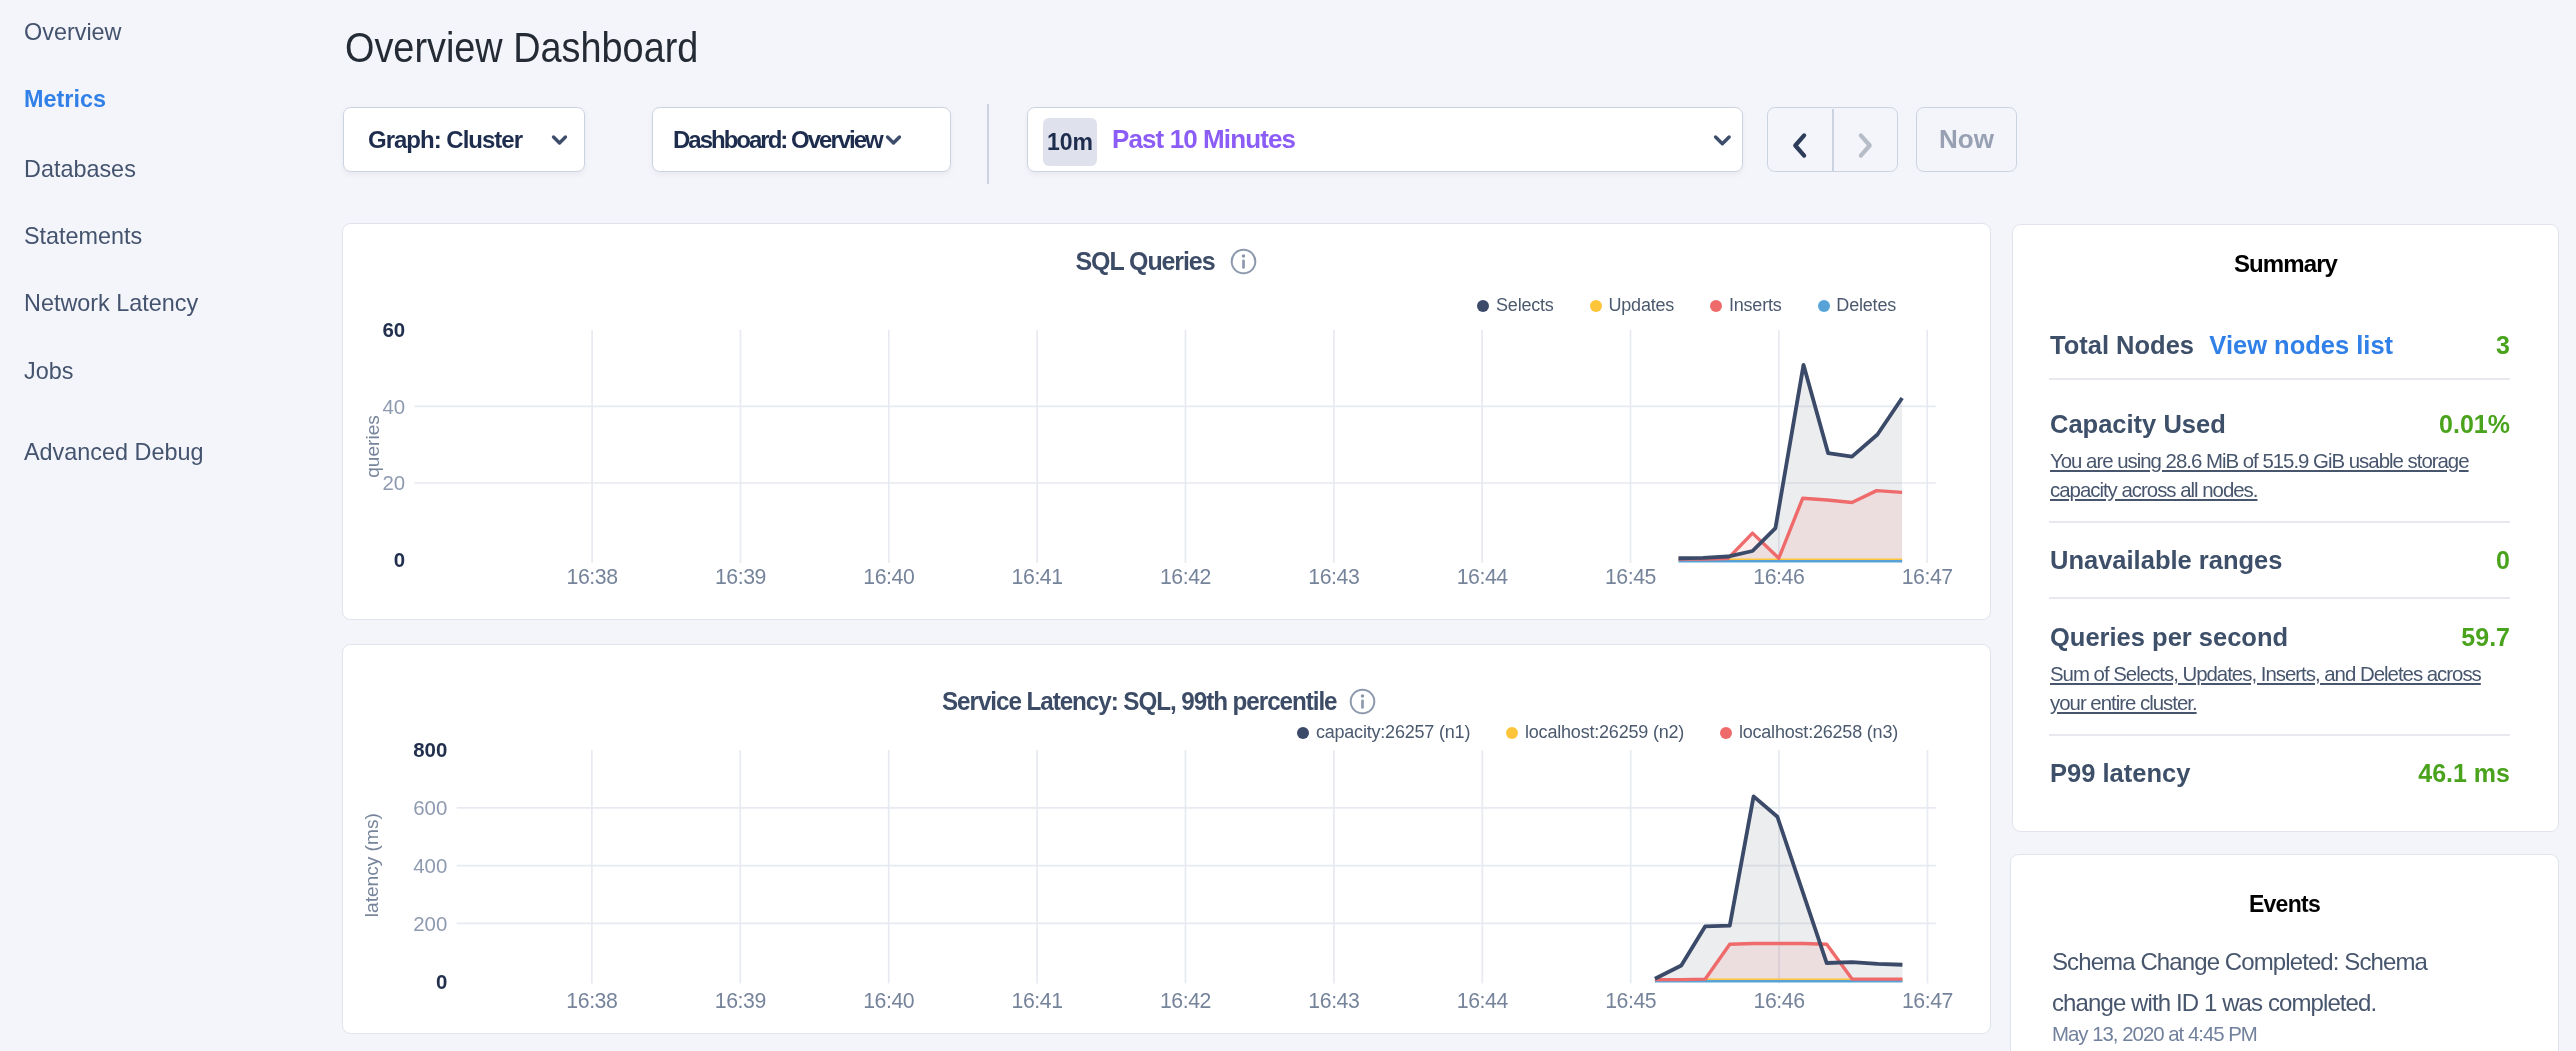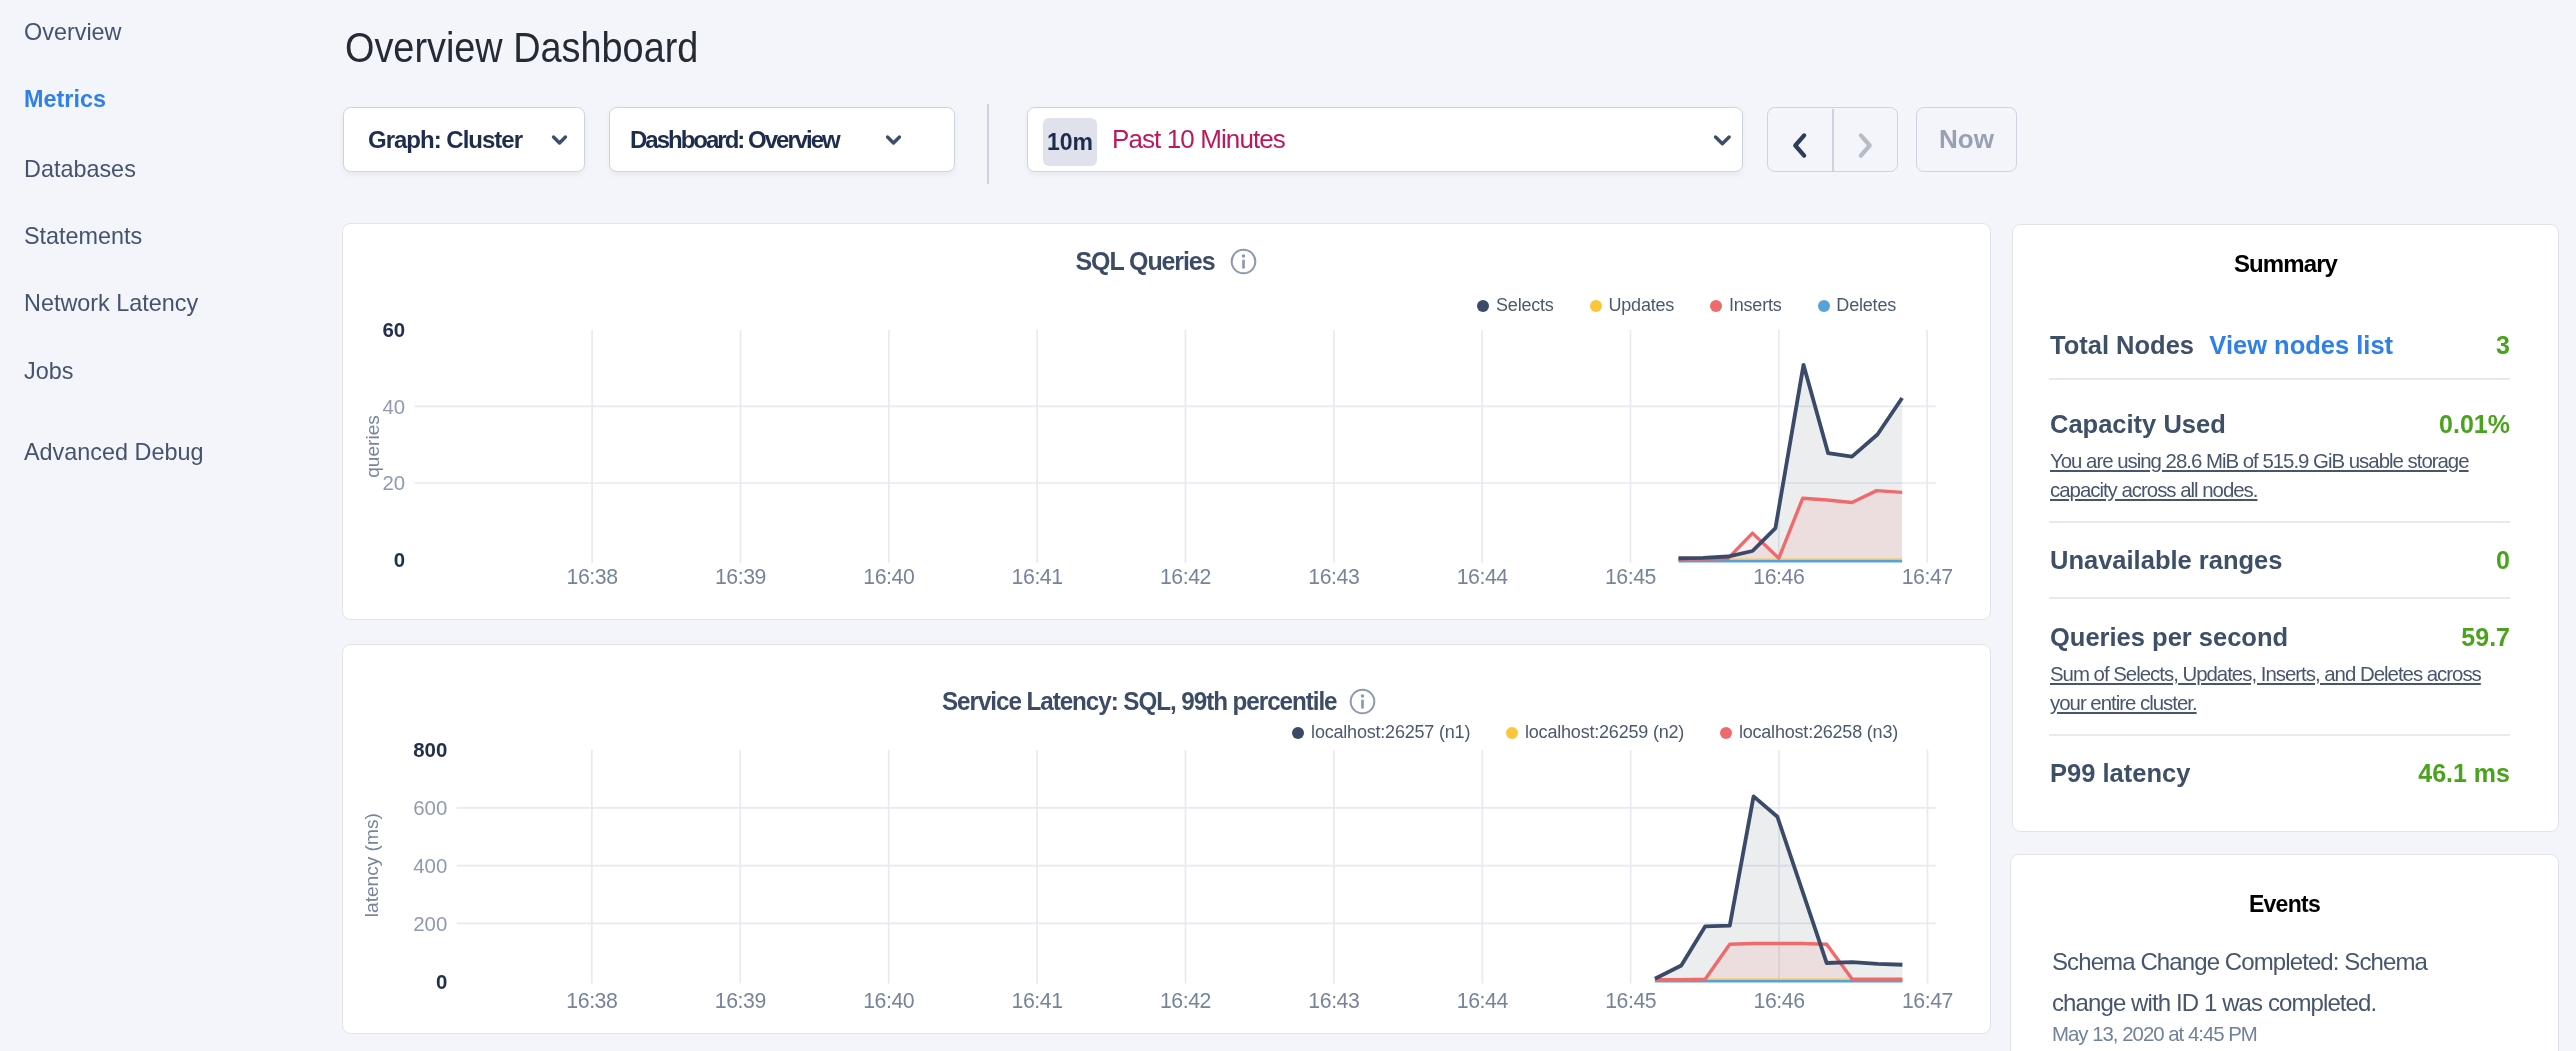--- a/index.html
+++ b/index.html
@@ -38,34 +38,34 @@
 
 <div class="abs" style="left:345px;top:26px;font-size:43px;line-height:43px;color:#242b35;transform:scaleX(0.88);transform-origin:left">Overview Dashboard</div>
 
 <div class="ddbox" style="left:343px;width:242px;padding-left:24px">
     <span class="ddtxt">Graph: Cluster</span>
   </div>
 <svg class="chev" style="left:551px;top:134px" width="17" height="12" viewBox="0 0 20 14">
   <polyline points="3,3.5 10,10.5 17,3.5" fill="none" stroke="#3d4d6b" stroke-width="4" stroke-linecap="round" stroke-linejoin="round"></polyline>
   </svg>
 
-<div class="ddbox" style="left:609px;width:346px;padding-left:20px">
+<div class="ddbox" style="left:652px;width:299px;padding-left:20px">
     <span class="ddtxt" style="letter-spacing:-2px">Dashboard: Overview</span>
   </div>
 <svg class="chev" style="left:885px;top:134px" width="17" height="12" viewBox="0 0 20 14">
   <polyline points="3,3.5 10,10.5 17,3.5" fill="none" stroke="#3d4d6b" stroke-width="4" stroke-linecap="round" stroke-linejoin="round"></polyline>
   </svg>
 
 <div class="abs" style="left:987px;top:104px;width:1.7px;height:80px;background:#ccd2de"></div>
 
 <div class="ddbox" style="left:1027px;width:716px"></div>
 <div class="abs" style="left:1043px;top:118px;width:54px;height:48px;background:#dfe2ec;border-radius:6px;
   display:flex;align-items:center;justify-content:center;font-size:23px;font-weight:bold;color:#1e2d4d">10m</div>
 <div class="abs" style="left:1112px;top:107px;height:65px;display:flex;align-items:center">
-  <span style="font-size:26px;font-weight:normal;color:#be185d;letter-spacing:-0.9px">Past 10 Minutes</span>
+  <span style="font-size:26px;font-weight:bold;color:#8b5cf6;letter-spacing:-0.9px">Past 10 Minutes</span>
   </div>
 <svg class="chev" style="left:1713px;top:134px" width="18.7" height="12.8" viewBox="0 0 22 15">
   <polyline points="3,3.5 11,11.5 19,3.5" fill="none" stroke="#3d4d6b" stroke-width="4" stroke-linecap="round" stroke-linejoin="round"></polyline>
   </svg>
 
 <div class="ddbox" style="left:1767px;width:131px;background:transparent;box-shadow:none"></div>
 <div class="abs" style="left:1832px;top:109px;width:1.7px;height:62px;background:#ccd3e0"></div>
 <svg class="chev" style="left:1791px;top:132px" width="17" height="27" viewBox="0 0 20 32">
   <polyline points="15.5,4 5,16 15.5,28" fill="none" stroke="#2c3c59" stroke-width="5" stroke-linecap="round" stroke-linejoin="round"></polyline>
   </svg>
@@ -178,21 +178,21 @@
     </svg>
   <div class="abs" style="left:599px;top:42px;font-size:25px;font-weight:bold;letter-spacing:-1.1px;color:#3d4c66;transform:scaleX(0.97);transform-origin:left">Service Latency: SQL, 99th percentile</div>
   <div class="abs" style="left:1006px;top:43px"><svg width="27" height="27" viewBox="0 0 32 32">
         <circle cx="16" cy="16" r="14" fill="none" stroke="#8d99ad" stroke-width="2.4"></circle>
         <circle cx="16" cy="9.5" r="2.1" fill="#8d99ad"></circle>
         <rect x="14.4" y="13.5" width="3.2" height="11" rx="1.5" fill="#8d99ad"></rect>
       </svg></div>
   <div class="legend" style="top:77px;right:92px">
     <span class="li">
         <span class="dot" style="background:#3b4a68"></span>
-        <span>localhost:26257 (n1)</span>
+        <span>capacity:26257 (n1)</span>
       </span>
       <span class="li">
         <span class="dot" style="background:#fdc53a"></span>
         <span>localhost:26259 (n2)</span>
       </span>
       <span class="li">
         <span class="dot" style="background:#ef6a6a"></span>
         <span>localhost:26258 (n3)</span>
       </span>
   </div>

